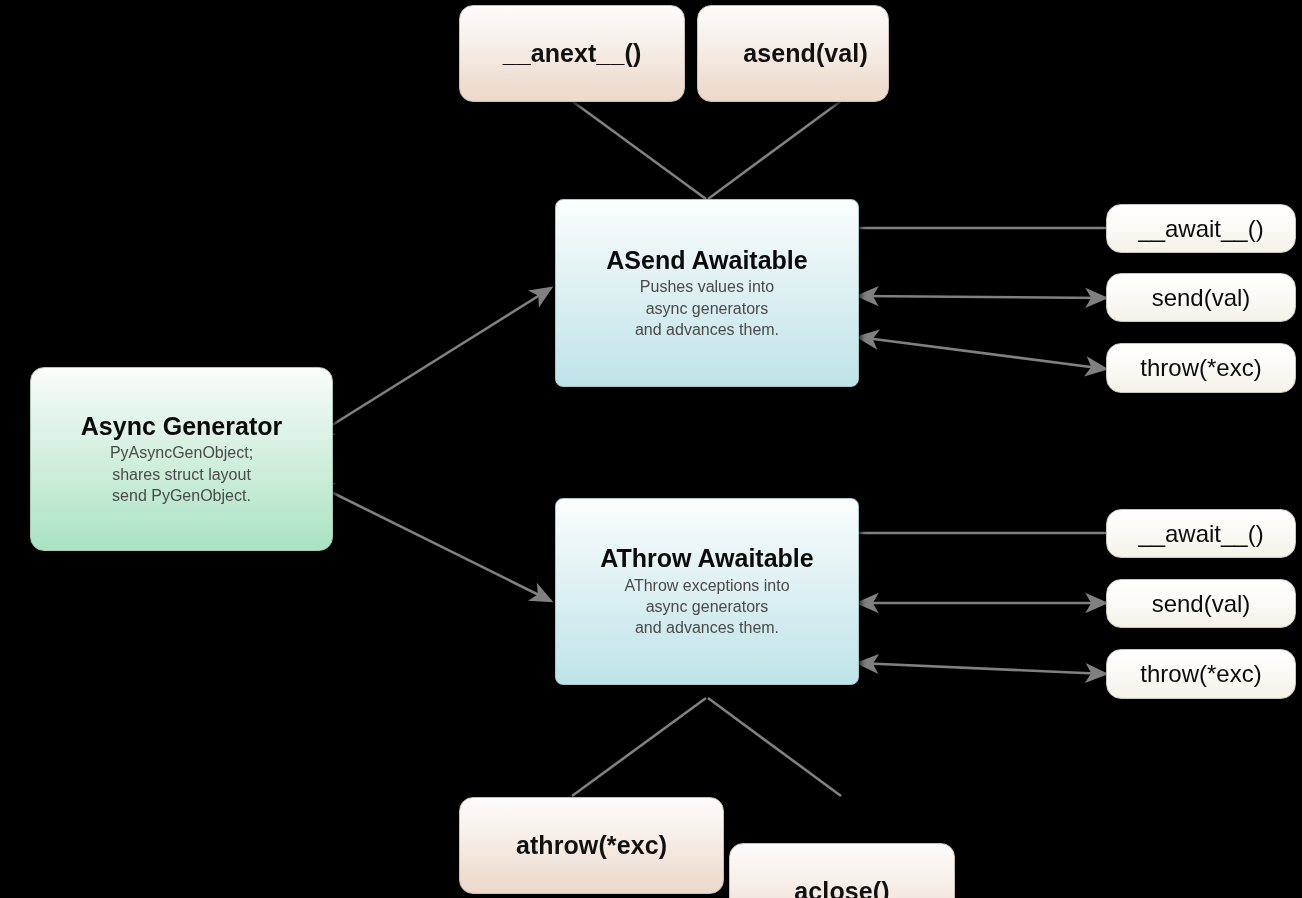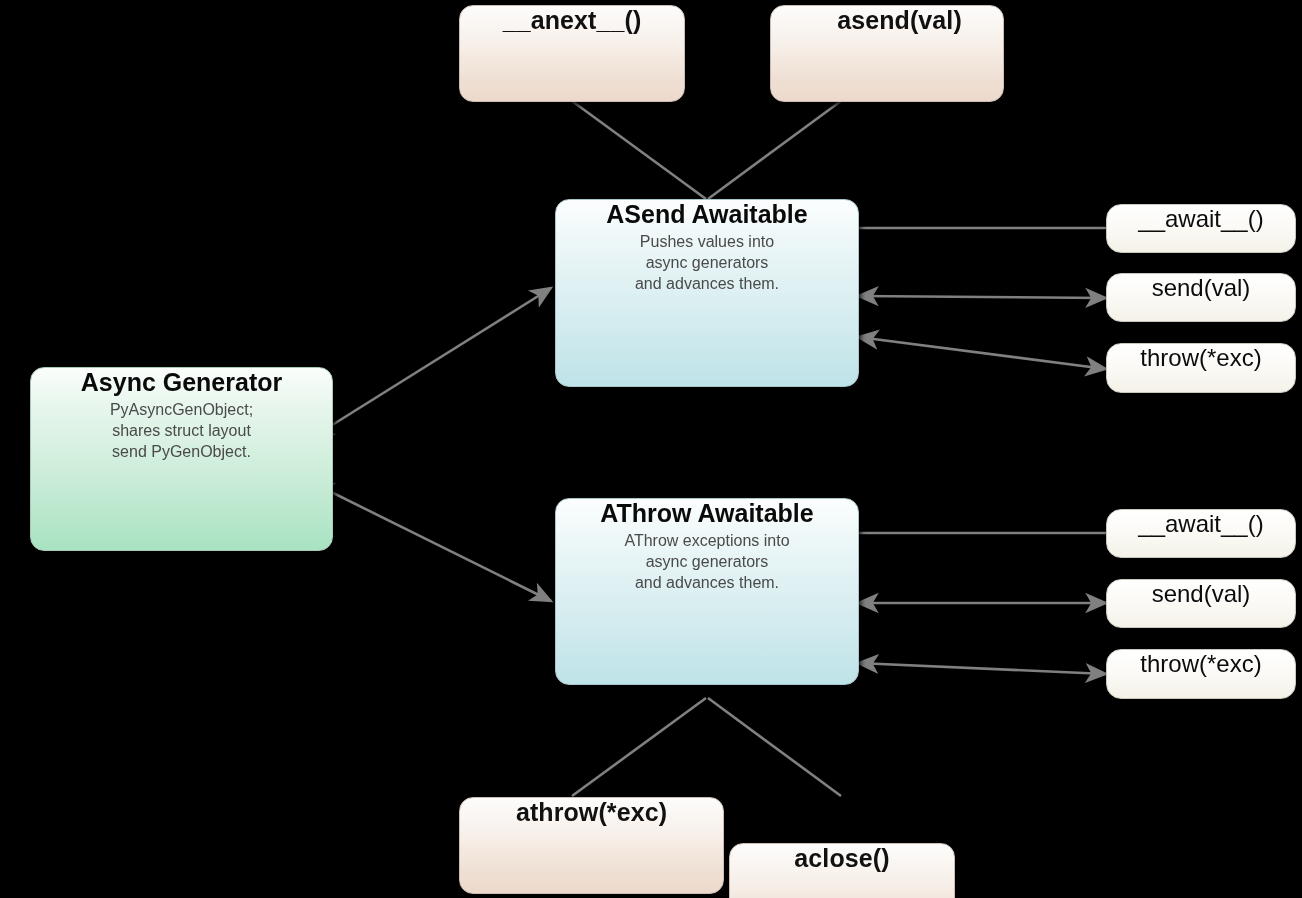--- a/index.html
+++ b/index.html
@@ -23,20 +23,21 @@
     height: 898px;
     pointer-events: none;
   }
   .node {
     position: absolute;
     box-sizing: border-box;
     border-radius: 14px;
     display: flex;
     flex-direction: column;
     align-items: center;
+    justify-content: center;
     text-align: center;
     border: 1px solid #b9b9b9;
     box-shadow: 2px 3px 5px rgba(0,0,0,0.85);
     z-index: 2;
   }
   
   .node-peach {
     background: linear-gradient(to bottom, #fdfcfb 0%, #f7f0ea 38%, #efdfd3 78%, #ecd9cb 100%);
     border-color: #cbbdb3;
   }
@@ -60,20 +61,21 @@
   
   .node-green {
     background: linear-gradient(to bottom, #fbfefc 0%, #eaf7ef 18%, #c9ecd7 62%, #a8e3c2 100%);
     border-color: #a9c9b6;
     margin-left: 24px;
   }
   
   .node-blue {
     background: linear-gradient(to bottom, #fcfefe 0%, #edf7f8 22%, #d4ecef 65%, #bee3e8 100%);
     border-color: #a9c5c9;
+    border-radius: 8px;
   }
   .node-green .title,
   .node-blue .title {
     font-size: 25px;
     font-weight: bold;
     color: #0a0a0a;
     margin-bottom: 1px;
     line-height: 1.18;
   }
   .node-green .desc,
@@ -119,21 +121,21 @@
       <path d="M858,533 L1106,533"></path>
       <path d="M858,603 L1106,603" marker-end="url(#arrowEnd)" marker-start="url(#arrowStart)"></path>
       <path d="M858,663 L1106,674" marker-end="url(#arrowEnd)" marker-start="url(#arrowStart)"></path>
     </g>
   </svg>
 
   <div class="node node-peach" style="left:459px; top:5px; width:226px; height:97px;">
     <div class="title">__anext__()</div>
   </div>
 
-  <div class="node node-peach" style="left:770px; top:5px; width:234px; height:97px;padding-left:25px;">
+  <div class="node node-peach" style="left:697px; top:5px; width:192px; height:97px;padding-left:25px;">
     <div class="title">asend(val)</div>
   </div>
 
   <div class="node node-green" style="left:6px; top:367px; width:303px; height:184px;">
     <div class="title">Async Generator</div>
     <div class="desc">PyAsyncGenObject;
 shares struct layout
 send PyGenObject.</div>
   </div>
 

